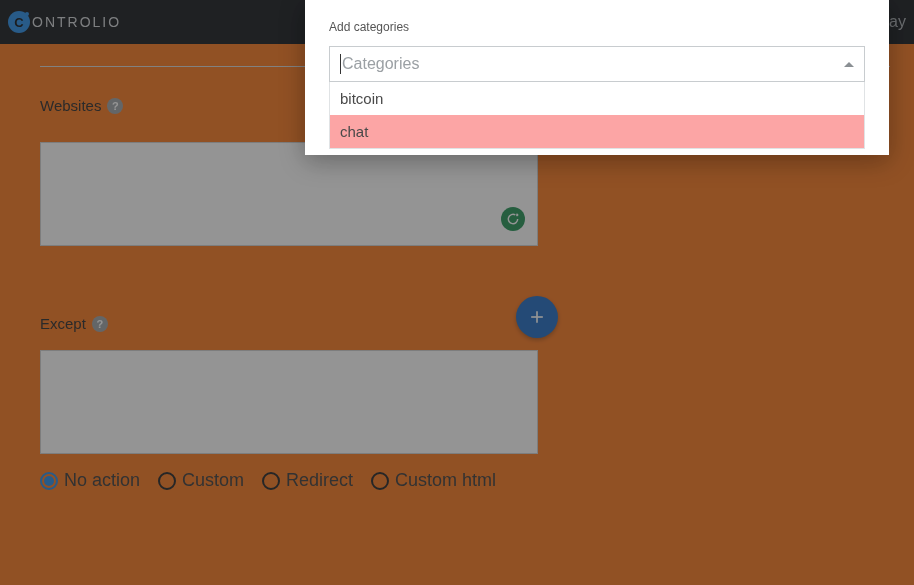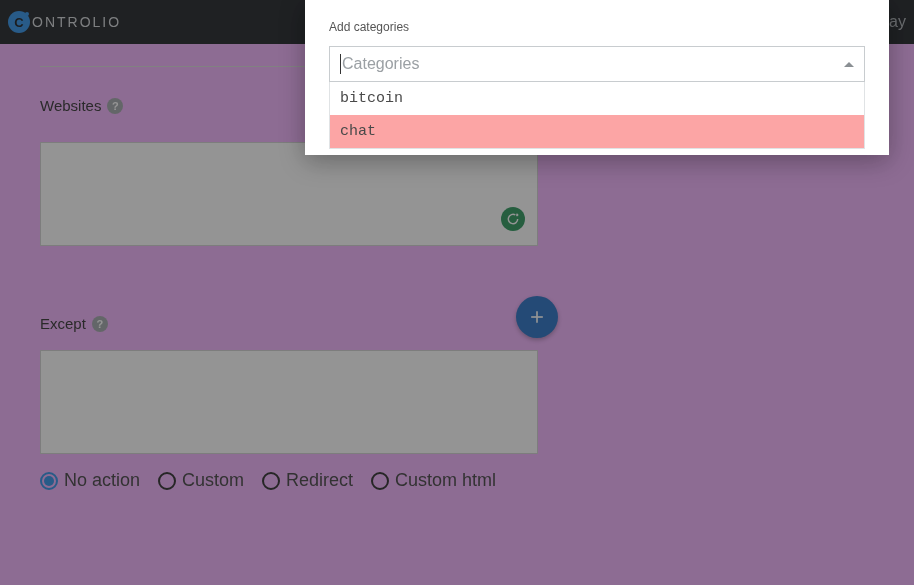--- a/index.html
+++ b/index.html
@@ -23,21 +23,21 @@
   .logo-text { letter-spacing: 2px; font-size: 14px; color: #cfd3d6; }
   
   .topbar-right { margin-left: auto; display: flex; align-items: center; gap: 6px; color: #a9aeb3; }
   .clock-icon { width: 18px; height: 18px; border: 2px solid #a9aeb3; border-radius: 50%; position: relative; }
   .clock-icon::before, .clock-icon::after { content:""; position:absolute; background:#a9aeb3; left:50%; top:50%; transform-origin: bottom center; }
   .clock-icon::before { width:2px; height:5px; transform: translate(-50%,-100%); }
   .clock-icon::after  { width:2px; height:4px; transform: translate(-50%,-100%) rotate(90deg); }
   
   .page {
     position: absolute; top: 44px; left: 0; right: 0; bottom: 0;
-    background: #f0abfc; padding: 0 40px; overflow-y: auto;
+    background: #f97316; padding: 0 40px; overflow-y: auto;
   }
   
   .section-label { font-size: 15px; color: #222; margin-top: 30px; display: flex; align-items: center; gap: 6px; }
   .thin-rule { height: 1px; background: #d7d7d7; margin-top: 22px; width: 850px; }
   
   .help-icon {
     width: 16px; height: 16px; border-radius: 50%; background: #9aa0a4;
     color: #fff; display: inline-flex; align-items: center; justify-content: center;
     font-size: 11px; font-weight: bold;
   }
@@ -103,21 +103,21 @@
   }
   @keyframes blink { 50% { opacity: 0; } }
   .combo-placeholder { color: #9ba0a4; font-size: 16px; text-align: right; }
   .combo-chevron {
     position: absolute; right: 10px; width: 0; height: 0;
     border-left: 5px solid transparent; border-right: 5px solid transparent;
     border-bottom: 5px solid #8a8f93;
   }
   
   .dropdown {
-    border: 1px solid #e0e3e5; border-top: none; max-height: 70px; overflow-y: scroll; font-family: Liberation Mono, monospace;
+    border: 1px solid #e0e3e5; border-top: none; max-height: 70px; overflow-y: scroll;
   }
   .dropdown::-webkit-scrollbar { width: 14px; }
   .dropdown::-webkit-scrollbar-track { background: #f1f1f1; }
   .dropdown::-webkit-scrollbar-thumb { background: #b9bcbf; }
   .dd-item {
     padding: 8px 10px; font-size: 15px; color: #494949; cursor: pointer;
   }
   .dd-item.highlight { background: #fca5a5; }
 </style>
 </head>

